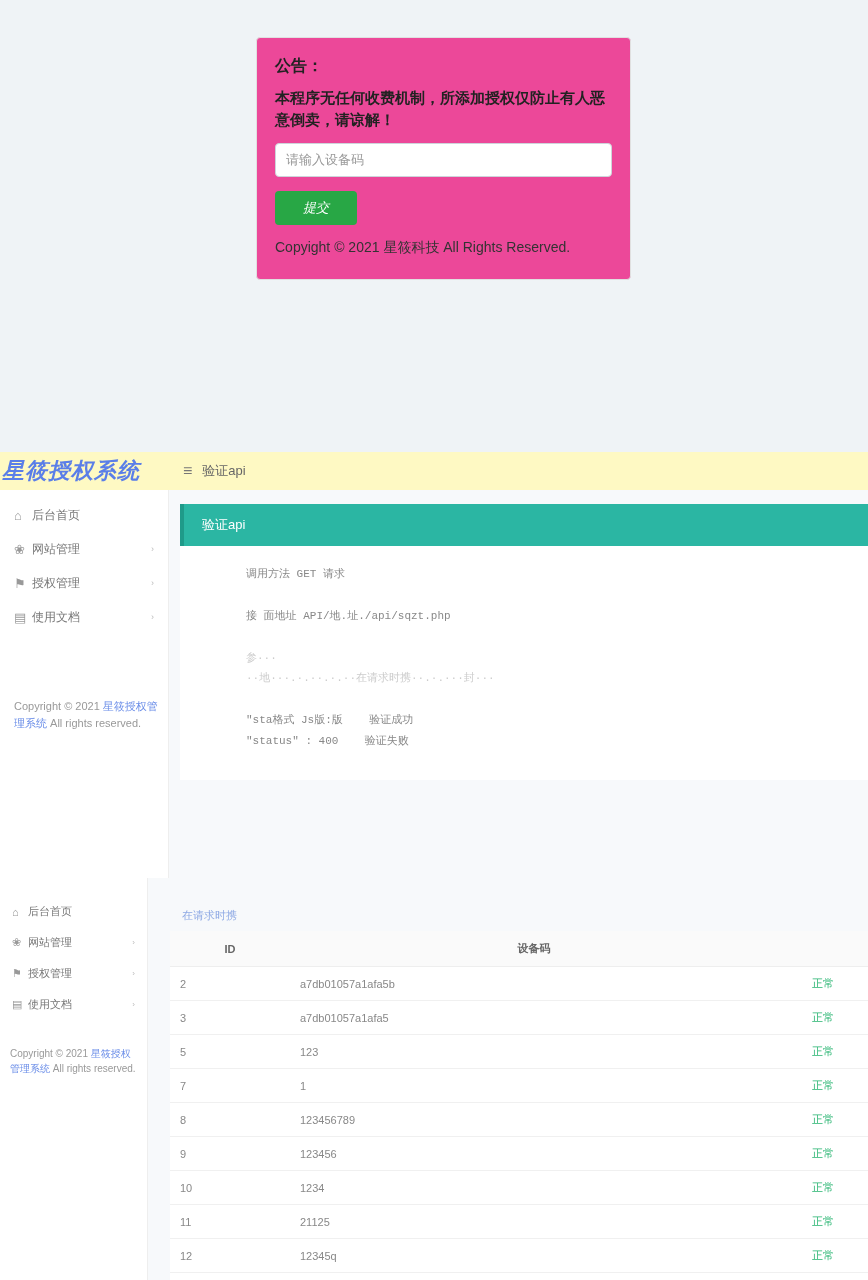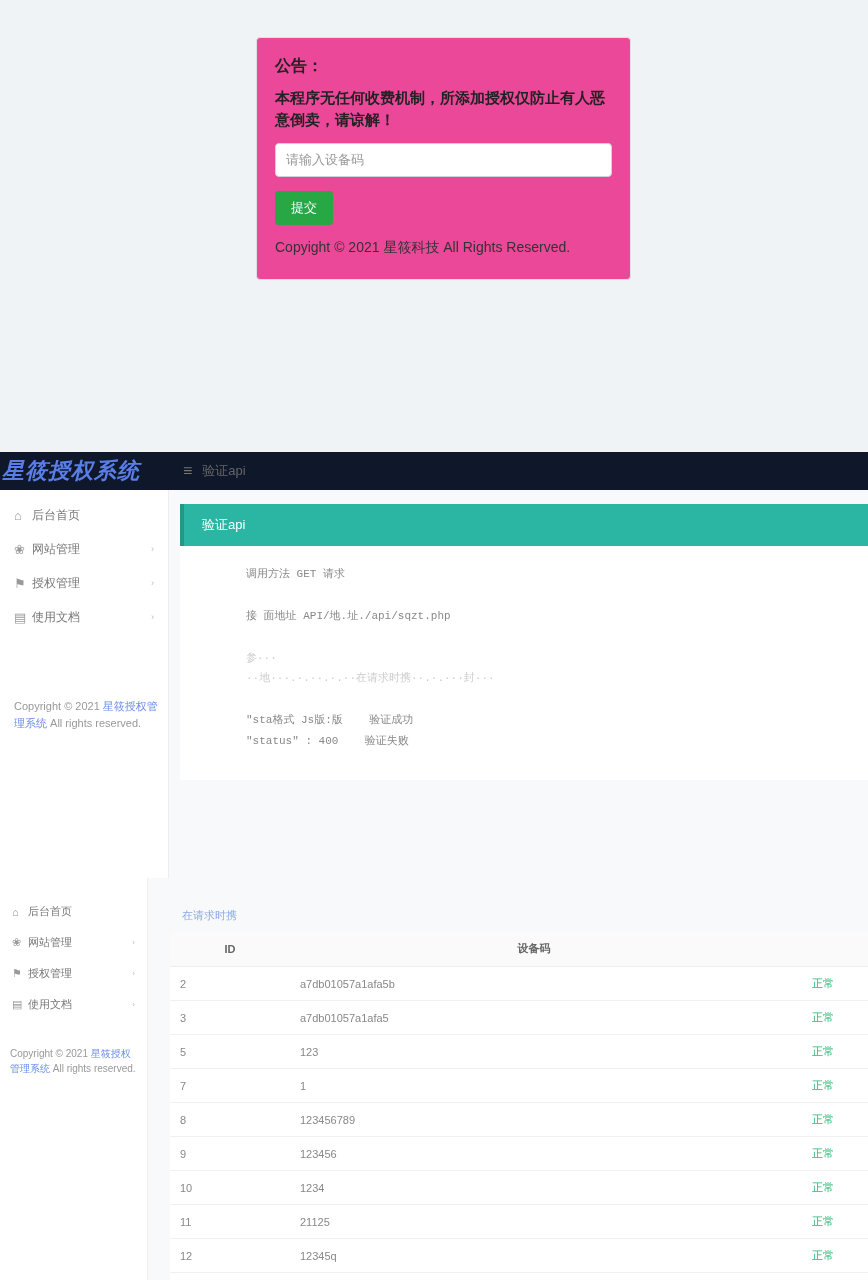--- a/index.html
+++ b/index.html
@@ -15,29 +15,29 @@
 .card h3 { font-size: 16px; font-weight: bold; color: #222; margin-bottom: 10px; }
 .card h4 { font-size: 15px; font-weight: bold; color: #222; line-height: 1.45; margin-bottom: 12px; }
 .card input {
   width: 100%; height: 34px; padding: 0 10px; font-size: 13px;
   border: 1px solid #ced4da; border-radius: 4px; margin-bottom: 14px;
   color: #555;
 }
 .card input::placeholder { color: #999; }
 .card .submit-btn {
   background: #28a745; color: #fff; border: none; border-radius: 4px;
-  padding: 8px 16px; font-size: 13px; cursor: pointer; margin-bottom: 14px;
+  padding: 8px 28px; font-size: 13px; cursor: pointer; margin-bottom: 14px; font-style: italic;
 }
 .card .copyright { font-size: 14px; color: #333; }
 
 
 .panel2 { width: 868px; height: 426px; background: #f7f9fb; position: relative; overflow: hidden; }
 .panel2 .topbar {
   position: absolute; left: 0; top: 0; width: 868px; height: 38px;
-  background: #0f172a; display: flex; align-items: center;
+  background: #fef9c3; display: flex; align-items: center;
 }
 .panel2 .logo {
   width: 169px; height: 38px; display: flex; align-items: center; padding-left: 2px;
   font-size: 22px; font-weight: 900; color: #5a7ee8; font-style: italic;
   letter-spacing: 1px; white-space: nowrap; overflow: hidden;
 }
 .panel2 .hamburger { margin-left: 14px; color: #777; font-size: 16px; }
 .panel2 .crumb { margin-left: 10px; font-size: 13px; color: #666; }
 .panel2 .sidebar {
   position: absolute; left: 0; top: 38px; width: 169px; background: #fff;

